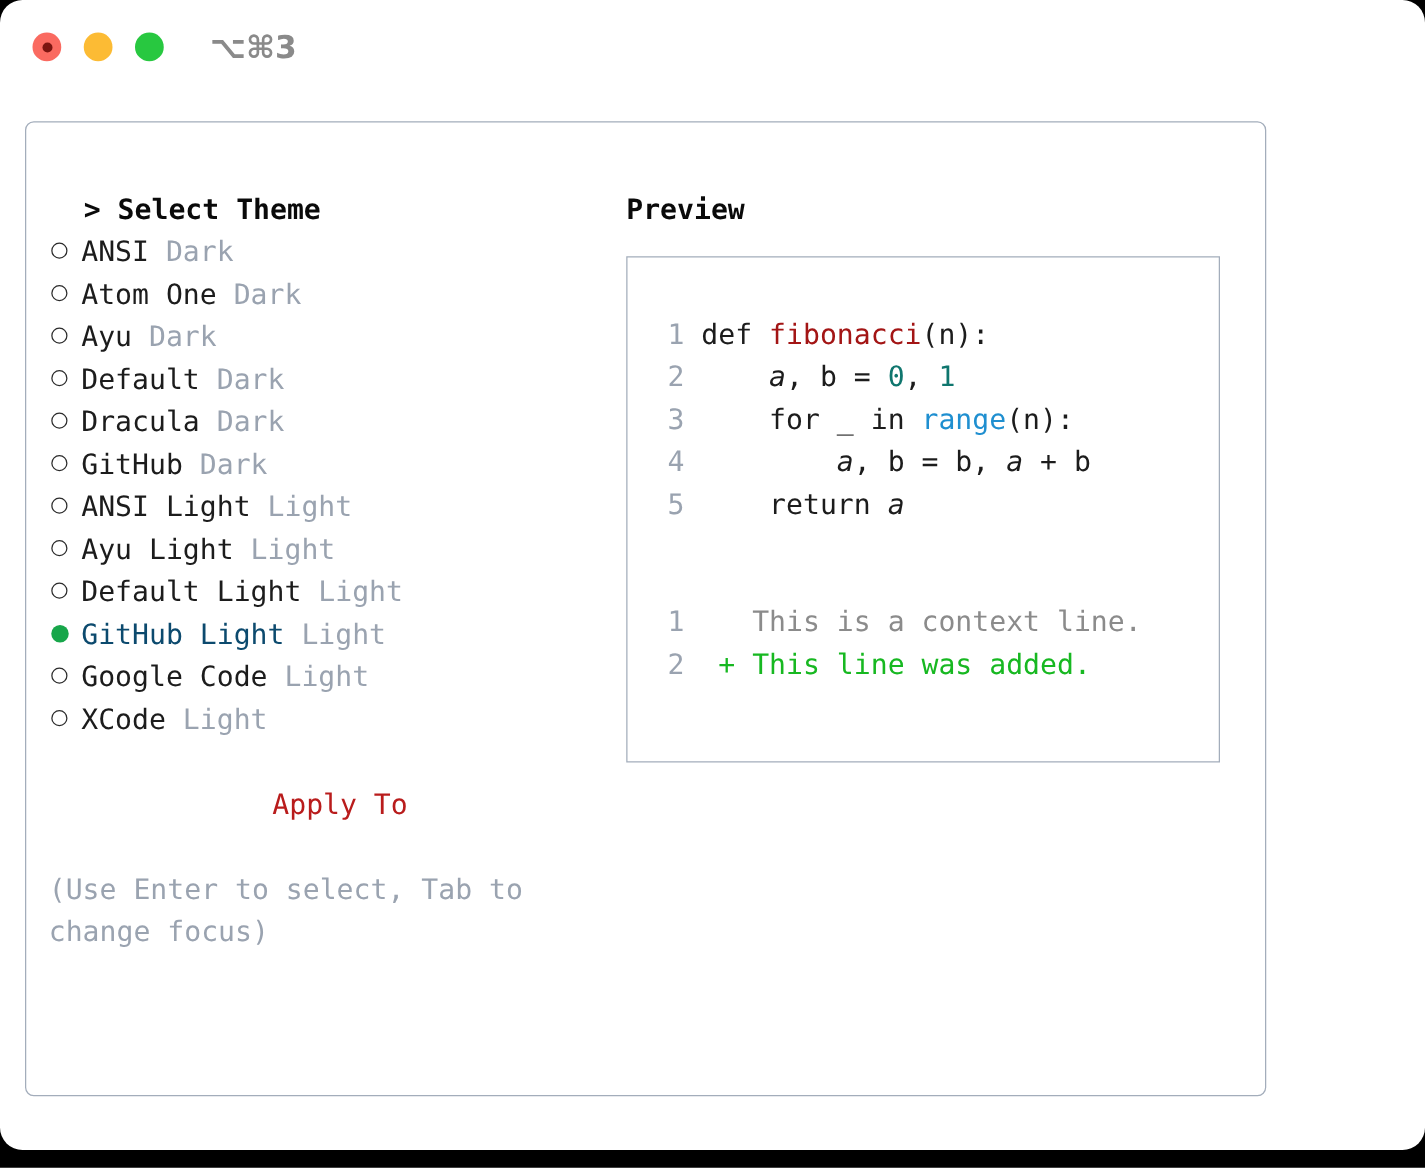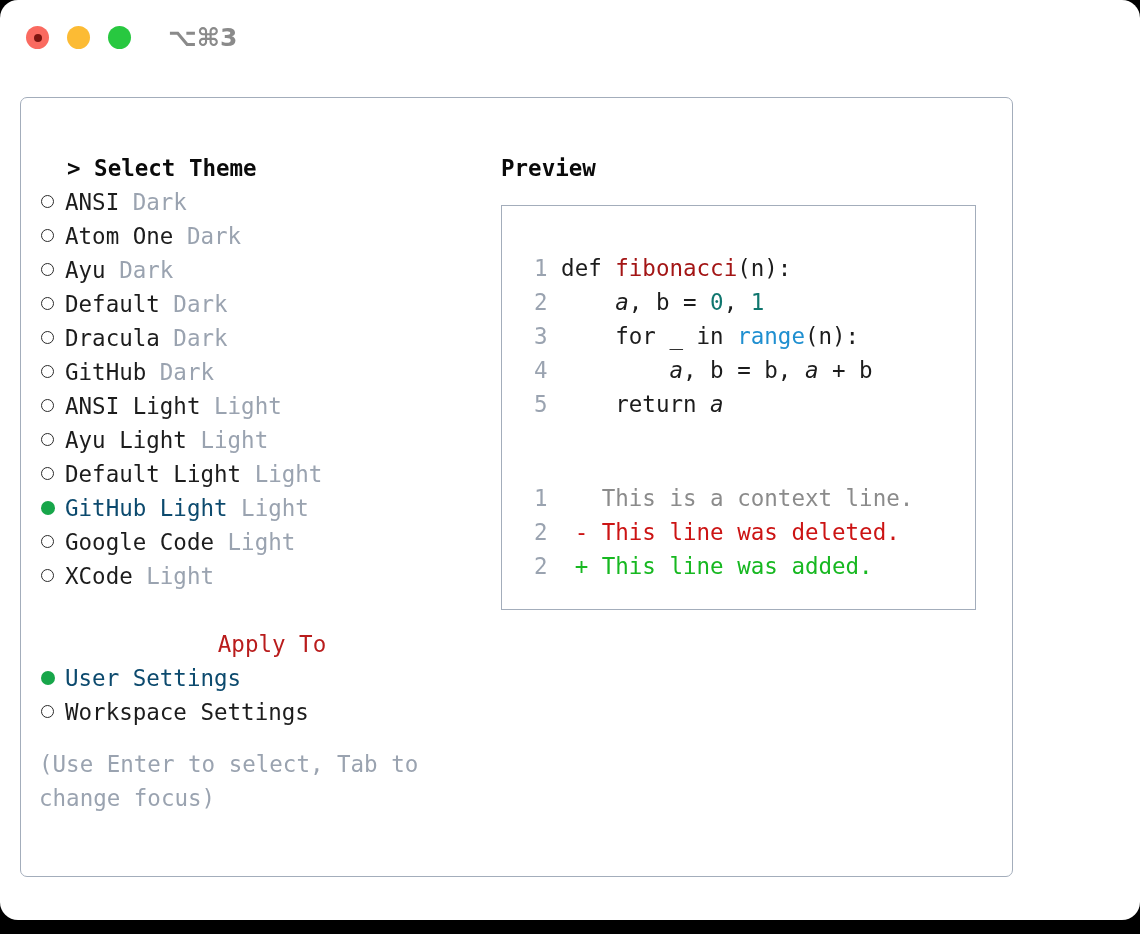--- a/index.html
+++ b/index.html
@@ -160,21 +160,21 @@
   .apply-title {
     font-size: 22.5px;
     color: #b91c1c;
     line-height: 34px;
     padding-left: 26px;
     white-space: pre;
     text-align: center;
   }
 
   .hint {
-    margin-top: 18px;
+    margin-top: 34px;
     font-size: 22.5px;
     line-height: 34px;
     color: #9aa3b0;
     width: 400px;
     white-space: pre-wrap;
   }
 
   
   .preview-title {
     font-size: 22.5px;
@@ -240,42 +240,37 @@
             <div class="option-row"><span class="marker"><span class="circle-outline"></span></span><span class="opt-label">ANSI Light</span><span class="opt-tag"> Light</span></div>
             <div class="option-row"><span class="marker"><span class="circle-outline"></span></span><span class="opt-label">Ayu Light</span><span class="opt-tag"> Light</span></div>
             <div class="option-row"><span class="marker"><span class="circle-outline"></span></span><span class="opt-label">Default Light</span><span class="opt-tag"> Light</span></div>
             <div class="option-row selected"><span class="marker"><span class="circle-filled"></span></span><span class="opt-label">GitHub Light</span><span class="opt-tag"> Light</span></div>
             <div class="option-row"><span class="marker"><span class="circle-outline"></span></span><span class="opt-label">Google Code</span><span class="opt-tag"> Light</span></div>
             <div class="option-row"><span class="marker"><span class="circle-outline"></span></span><span class="opt-label">XCode</span><span class="opt-tag"> Light</span></div>
           </div>
 
         <div class="spacer-row"></div>
         <div class="apply-title">Apply To</div>
-        <div id="apply-list">
-            <div class="option-row selected"><span class="marker"><span class="circle-filled"></span></span><span class="opt-label">User Settings</span></div>
-            <div class="option-row"><span class="marker"><span class="circle-outline"></span></span><span class="opt-label">Workspace Settings</span></div>
-          </div>
 
         <div class="hint">(Use Enter to select, Tab to change focus)</div>
       </div>
 
       <div class="right-col">
         <div class="preview-title">Preview</div>
         <div class="preview-box">
           <div id="code-block">
               <div class="code-line"><span class="lnum">1 </span><span class="kw">def </span><span class="fn">fibonacci</span><span class="plain">(n):</span></div>
               <div class="code-line"><span class="lnum">2 </span><span class="plain">    </span><span class="ital">a</span><span class="plain">, b = </span><span class="num">0</span><span class="plain">, </span><span class="num">1</span></div>
               <div class="code-line"><span class="lnum">3 </span><span class="plain">    for _ in </span><span class="builtin">range</span><span class="plain">(n):</span></div>
               <div class="code-line"><span class="lnum">4 </span><span class="plain">        </span><span class="ital">a</span><span class="plain">, b = b, </span><span class="ital">a</span><span class="plain"> + b</span></div>
               <div class="code-line"><span class="lnum">5 </span><span class="plain">    return </span><span class="ital">a</span></div>
             </div>
           <div class="diff-gap"></div>
           <div id="diff-block">
               <div class="code-line"><span class="lnum">1  </span><span class="diff-ctx">  This is a context line.</span></div>
-              <div class="code-line"><span class="lnum">2  </span><span class="diff-del">- This line was deleted.</span></div>
               <div class="code-line"><span class="lnum">2  </span><span class="diff-add">+ This line was added.</span></div>
             </div>
         </div>
       </div>
 
     </div>
   </div>
 </div>
 
 </body></html>

